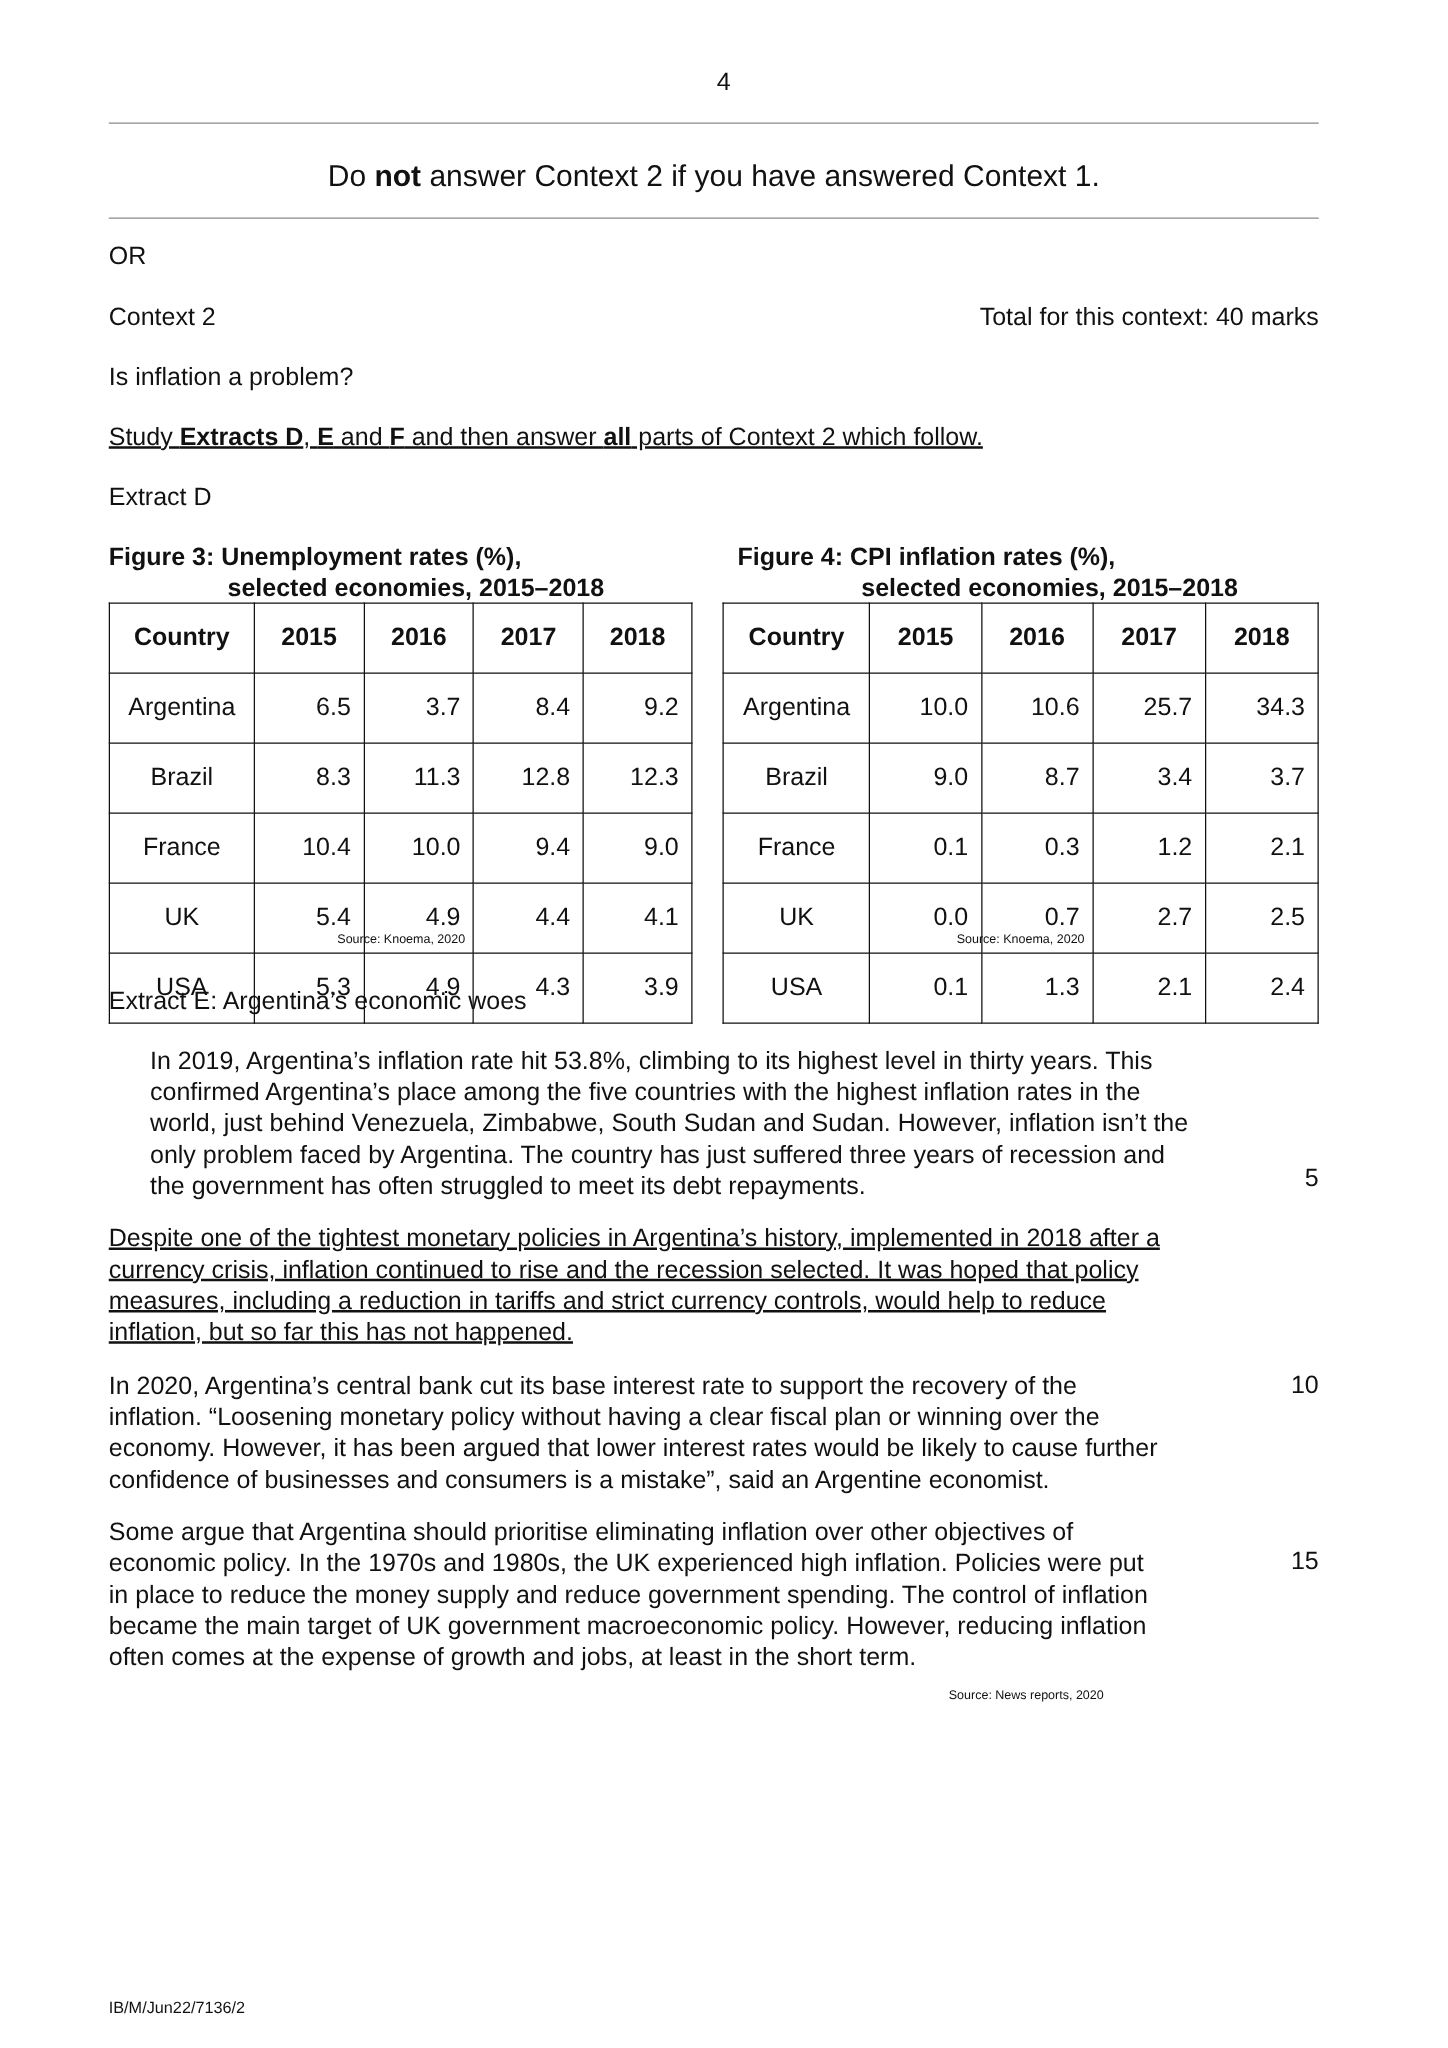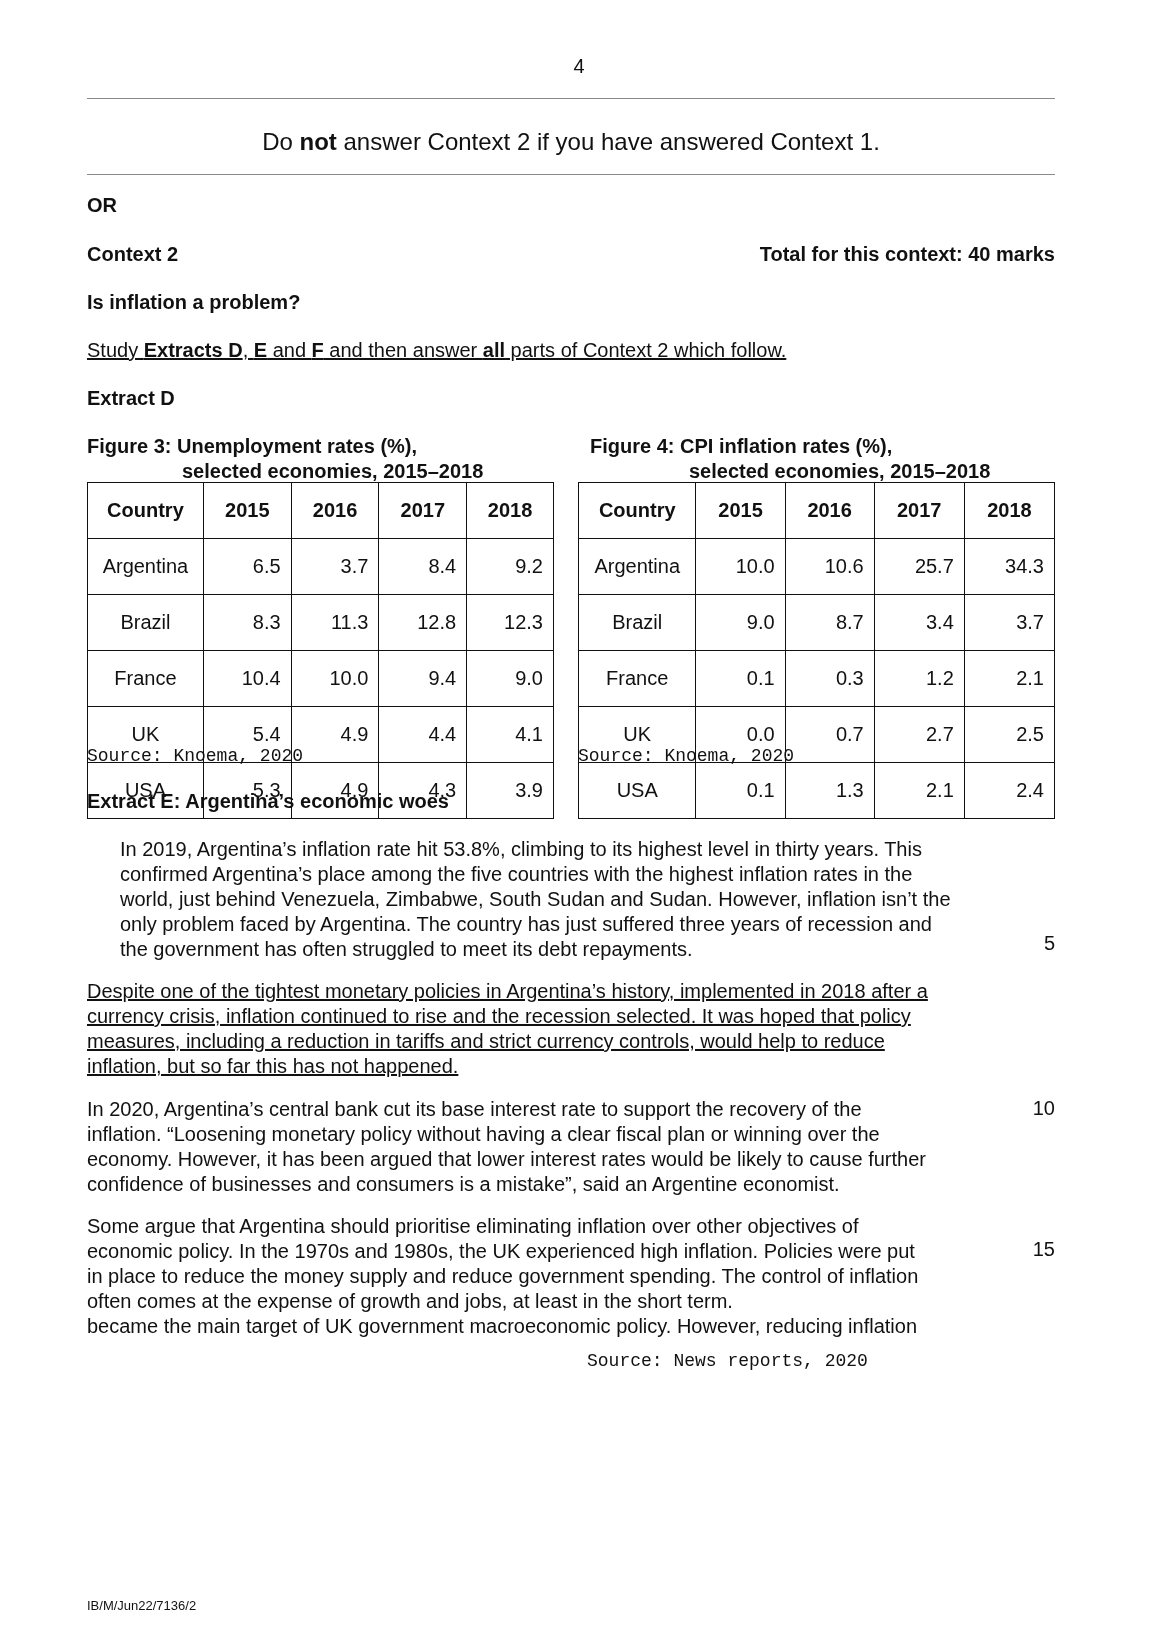--- a/index.html
+++ b/index.html
@@ -5,34 +5,34 @@
     html, body { margin: 0; padding: 0; background: #ffffff; }
     body {
       width: 1158px; height: 1638px; position: relative; overflow: hidden;
       font-family: "Liberation Sans", sans-serif; color: #111111;
     }
     .abs { position: absolute; }
     .page-num { top: 55px; left: 0; width: 1158px; text-align: center; font-size: 20px; }
     .rule { left: 87px; width: 968px; height: 0; border-top: 1.5px solid #8a8a8a; }
     .instruction { top: 128px; left: 87px; width: 968px; text-align: center; font-size: 24px; }
     .bold { font-weight: bold; }
-    .h { font-size: 20px; font-weight: bold; }
+    .h { font-size: 20px; font-weight: normal; }
     .body-text { font-size: 20px; line-height: 25px; }
     .fig-title { font-size: 20px; font-weight: bold; line-height: 25px; }
     .fig-title .l2 { display: block; }
     table.data {
       border-collapse: collapse; font-size: 20px;
     }
     table.data th, table.data td {
       border: 1.5px solid #111; height: 43px; padding: 16px 10px; box-sizing: border-box;
     }
     table.data th { font-weight: bold; text-align: center; }
     table.data td.country { text-align: center; }
     table.data td.num { text-align: right; }
-    .source { font-size: 18px; text-align: left; font-family: Liberation Mono, monospace; }
+    .source { font-size: 10px; text-align: center; }
     .line-num { font-size: 20px; text-align: right; width: 40px; }
   </style>
 </head>
 <body>
 
 <div class="abs page-num">4</div>
 <div class="abs rule" style="top:98px;"></div>
 
 <div class="abs instruction"><span>Do </span><span class="bold">not</span><span> answer Context 2 if you have answered Context 1.</span></div>
 <div class="abs rule" style="top:174px;"></div>
@@ -191,20 +191,20 @@
   <div>inflation. “Loosening monetary policy without having a clear fiscal plan or winning over the</div>
   <div>economy.  However, it has been argued that lower interest rates would be likely to cause further</div>
   <div>confidence of businesses and consumers is a mistake”, said an Argentine economist.</div>
 </div>
 <div class="abs line-num" style="top:1097px; left:1015px;">10</div>
 
 <div class="abs body-text" style="top:1214px; left:87px; width:900px;">
   <div>Some argue that Argentina should prioritise eliminating inflation over other objectives of</div>
   <div>economic policy.  In the 1970s and 1980s, the UK experienced high inflation.  Policies were put</div>
   <div>in place to reduce the money supply and reduce government spending.  The control of inflation</div>
+  <div>became the main target of UK government macroeconomic policy.  However, reducing inflation</div>
   <div>often comes at the expense of growth and jobs, at least in the short term.</div>
-  <div>became the main target of UK government macroeconomic policy.  However, reducing inflation</div>
 </div>
 <div class="abs line-num" style="top:1238px; left:1015px;">15</div>
 
 <div class="abs source" style="top:1351px; left:587px; width:468px;">Source: News reports, 2020</div>
 
 <div class="abs" style="top:1598px; left:87px; font-size:13px;">IB/M/Jun22/7136/2</div>
 
 </body></html>

